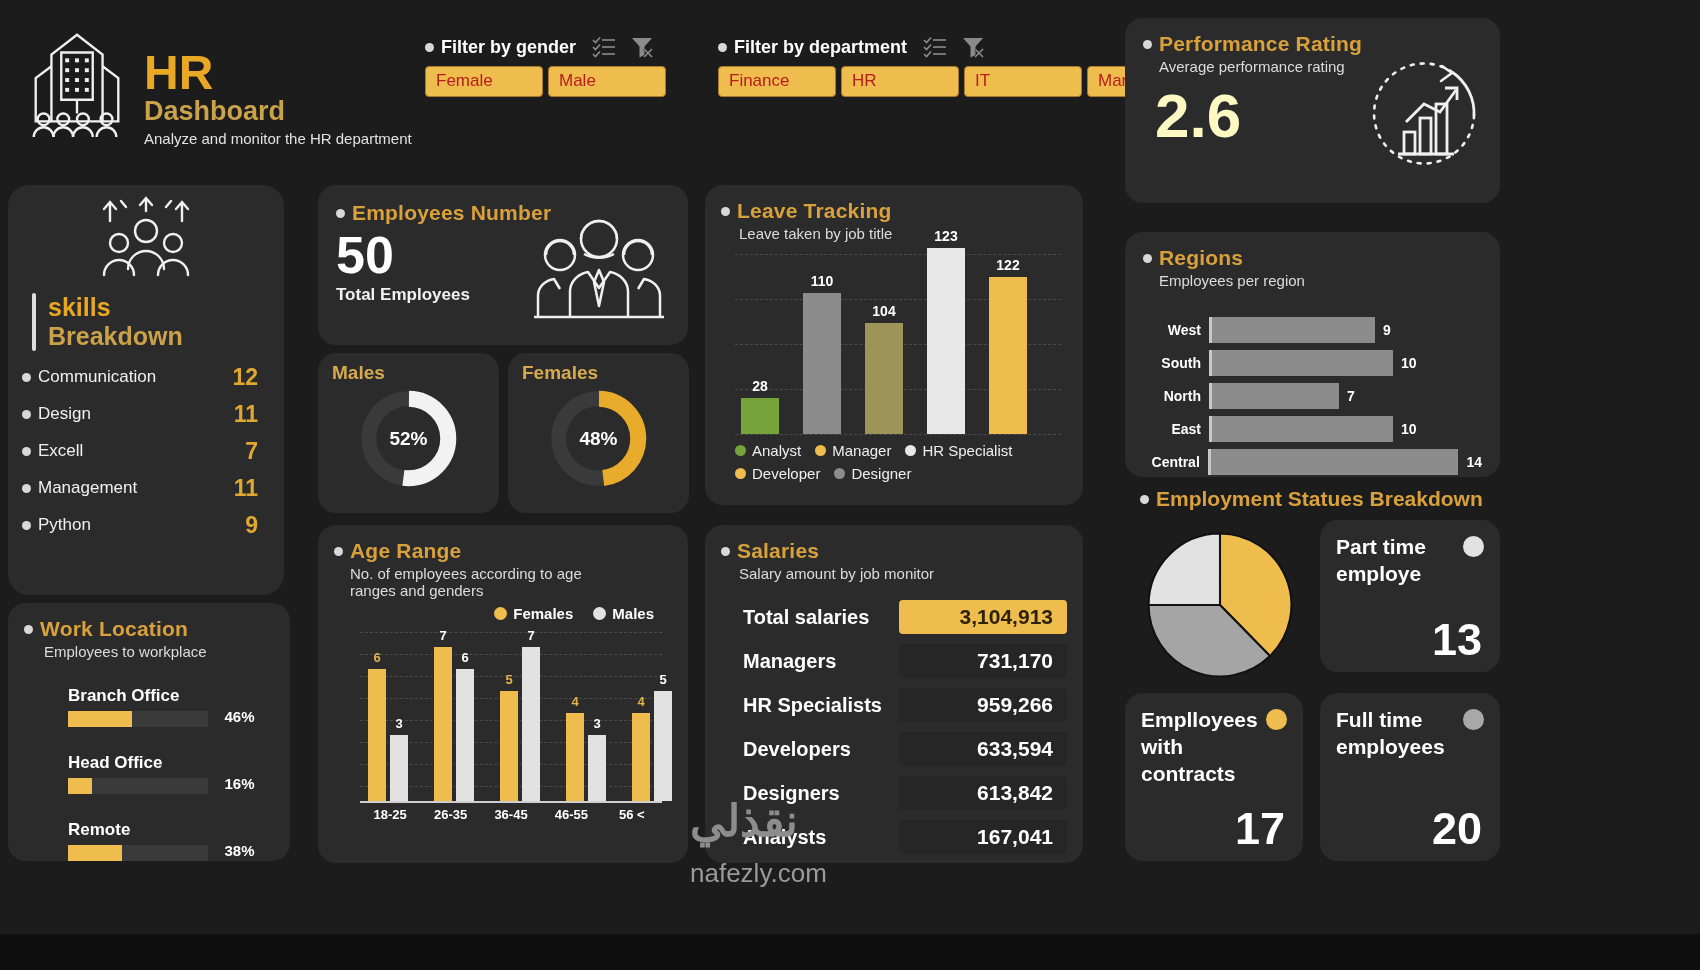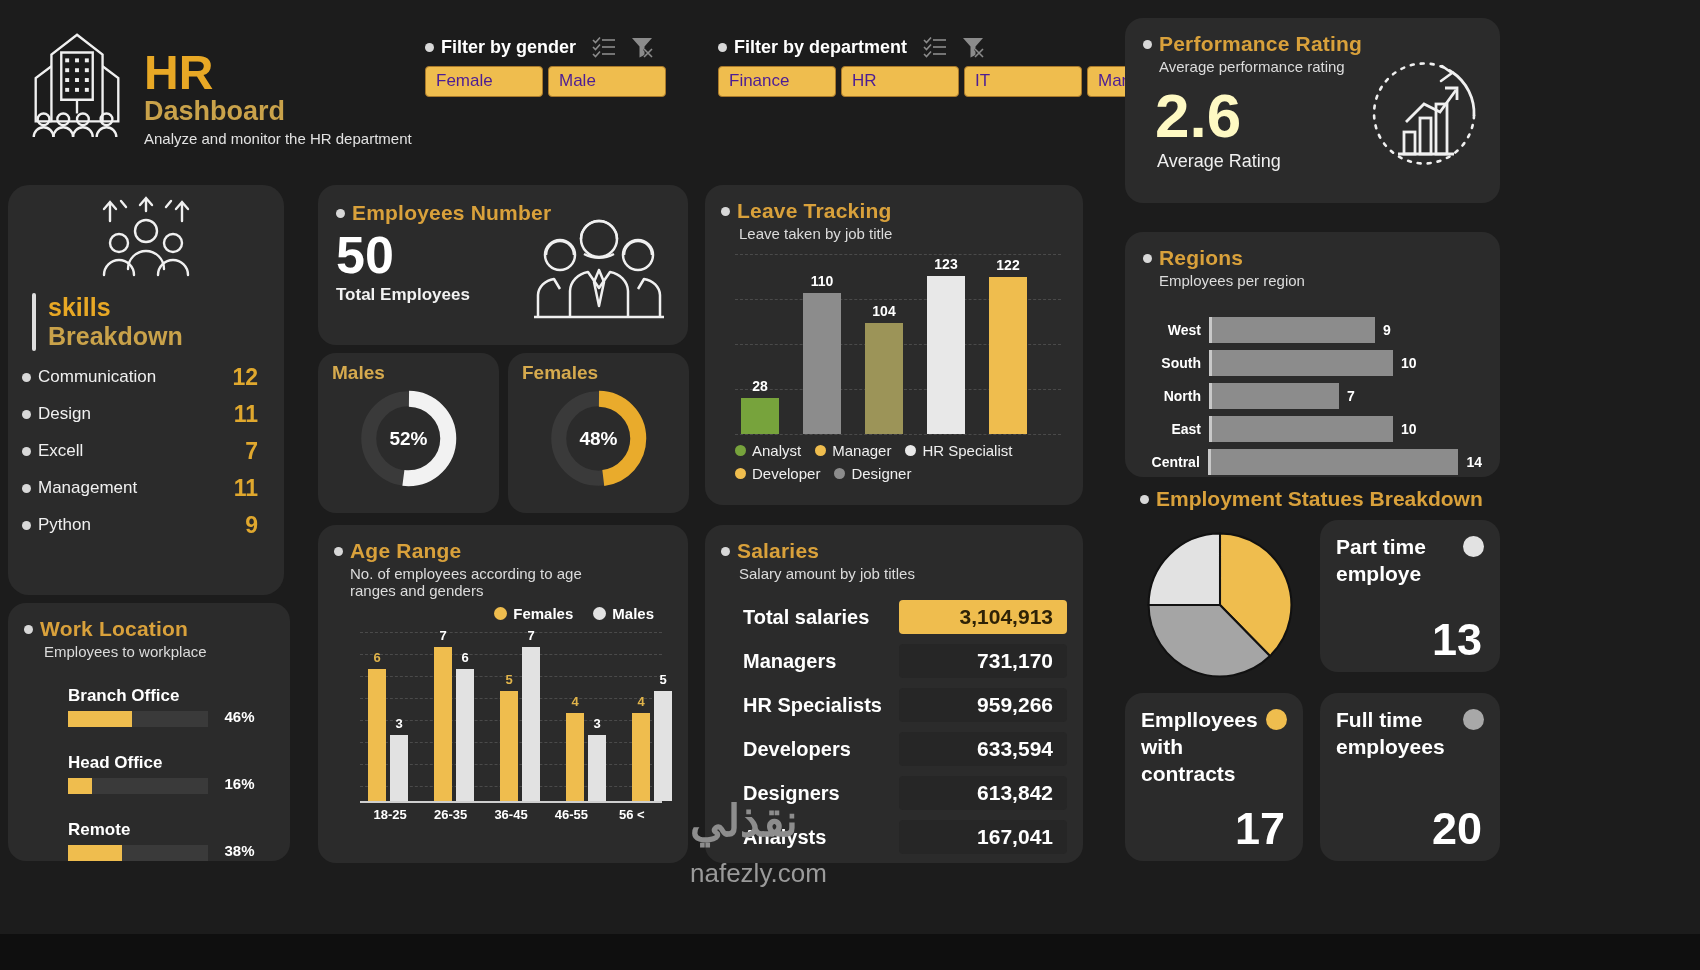--- a/index.html
+++ b/index.html
@@ -22,21 +22,21 @@
   #brand .hr { font-size:48px; font-weight:bold; color:#e8a825; line-height:.95; }
   #brand .dash { font-size:27px; font-weight:bold; color:#c9a24a; line-height:1.15; }
   #brand .tag { font-size:15px; color:#e2e2e2; margin-top:3px; }
 
   .filterblock { position:absolute; top:36px; }
   .filterblock .flabel { font-size:18px; font-weight:bold; color:#fff; display:flex; align-items:center; }
   .ficons { display:inline-flex; gap:14px; margin-left:16px; opacity:.62; }
   .ficons svg { display:block; }
   .chips { display:flex; flex-wrap:wrap; gap:5px; margin-top:8px; }
   .chip {
-    background:#efbd4e; color:#4c1d95; border:1px solid #a9792a;
+    background:#efbd4e; color:#b91c1c; border:1px solid #a9792a;
     border-radius:4px; font-size:17px; padding:4px 10px 5px; min-width:64px;
     text-align:left; font-family:"Liberation Sans", sans-serif;
   }
   #gender-filter { left:425px; }
   #gender-filter .chip { width:118px; }
   #dept-filter { left:718px; }
   #dept-filter .chip { width:118px; }
 
   
   #perf { left:1125px; top:18px; width:375px; height:185px; }
@@ -247,21 +247,20 @@
 </div>
 
 <div class="card" id="perf">
   <div class="inner">
     <div class="hdr">
       <span class="dot"></span>
       <span class="ttl">Performance Rating</span>
     </div>
     <div class="sub" style="margin-left:16px">Average performance rating</div>
     <div class="big" style="margin-left:12px">2.6</div>
-    <div class="cap" style="margin-left:14px">Average Rating</div>
   </div>
   <div class="art">
     <svg width="128" height="120" viewBox="0 0 128 120" fill="none" stroke="#f0f0f0" stroke-width="2.6">
       <path d="M96 16 a50 50 0 1 0 22 44" stroke-dasharray="3 7" stroke-linecap="round"></path>
       <path d="M118 60 a50 50 0 0 0 -22 -44" stroke-width="2.8"></path>
       <path d="M86 10 l10 7 l-11 8" stroke-linecap="round" stroke-linejoin="round"></path>
       <g stroke-width="2.8">
         <rect x="48" y="76" width="11" height="22"></rect>
         <rect x="64" y="62" width="11" height="36"></rect>
         <rect x="80" y="48" width="11" height="50"></rect>
@@ -414,21 +413,21 @@
         <div class="bdy" style="background:#77a33c"></div>
       </div>
       <div class="lbar" style="left:68px; height:141px;">
         <span class="v">110</span>
         <div class="bdy" style="background:#8c8c8c"></div>
       </div>
       <div class="lbar" style="left:130px;height:111px;">
         <span class="v">104</span>
         <div class="bdy" style="background:#9c9458"></div>
       </div>
-      <div class="lbar" style="left:192px;height:158px;">
+      <div class="lbar" style="left:192px;height:186px;">
         <span class="v">123</span>
         <div class="bdy" style="background:#e8e8e8"></div>
       </div>
       <div class="lbar" style="left:254px;height:157px;">
         <span class="v">122</span>
         <div class="bdy" style="background:#efbd4e"></div>
       </div>
     </div>
 
     <div class="leg">
@@ -537,21 +536,21 @@
     </div>
   </div>
 </div>
 
 <div class="card" id="salaries">
   <div class="inner">
     <div class="hdr">
       <span class="dot"></span>
       <span class="ttl">Salaries</span>
     </div>
-    <div class="sub" style="margin-left:18px">Salary amount by job titles</div>
+    <div class="sub" style="margin-left:18px">Salary amount by job monitor</div>
 
     <div style="margin-top:18px">
       <div class="salrow hl">
         <span class="nm">Total salaries</span>
         <span class="vl">3,104,913</span>
       </div>
       <div class="salrow">
         <span class="nm">Managers</span>
         <span class="vl">731,170</span>
       </div>

